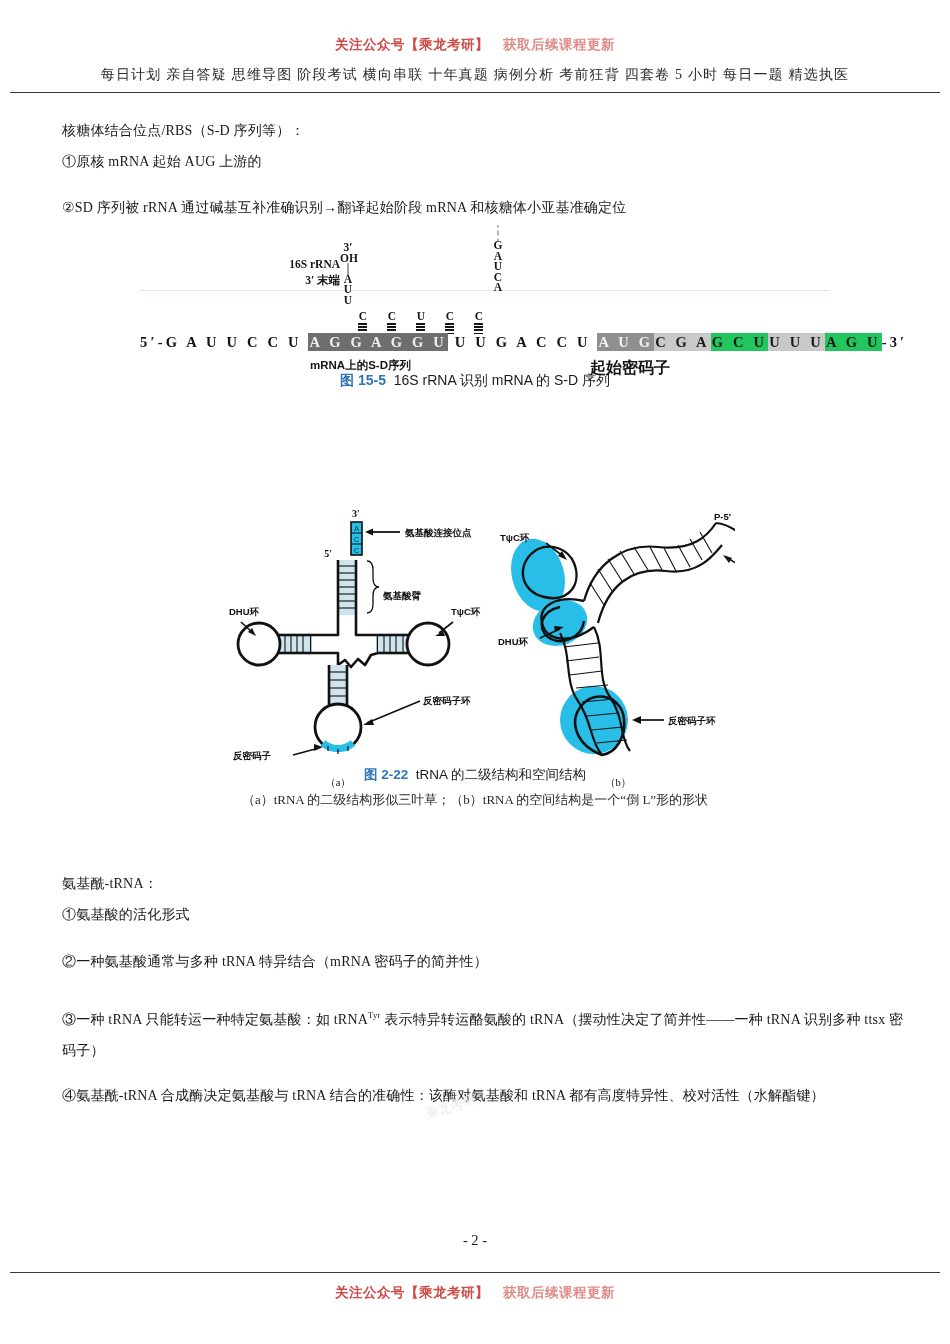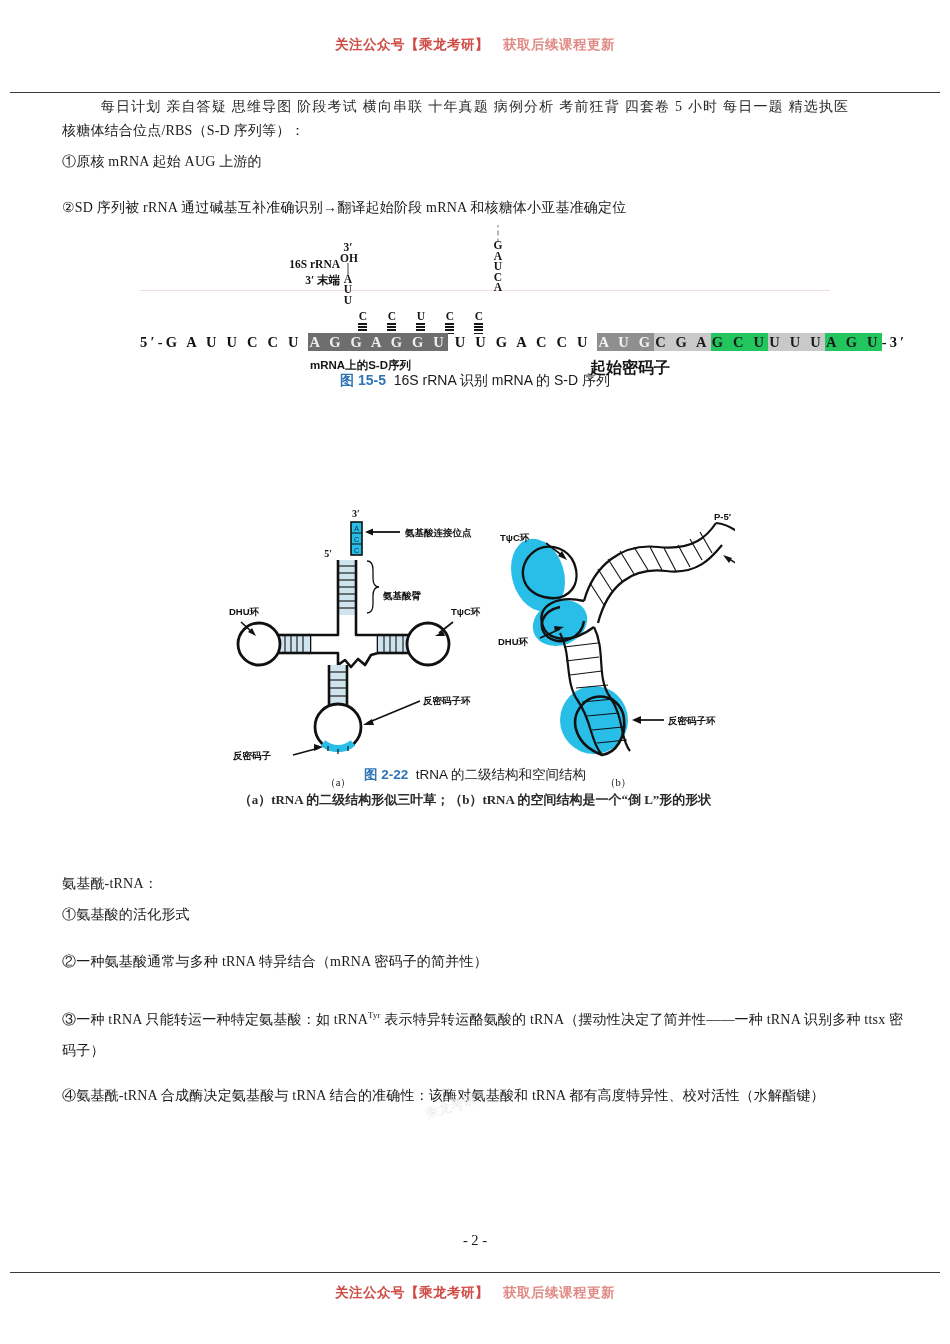--- a/index.html
+++ b/index.html
@@ -26,21 +26,20 @@
   .hdr-promo .tail{margin-left:14px;color:#e08b86;}
 
   .hdr-menu{
     position:absolute;left:0;top:66px;width:950px;
     text-align:center;
     font-family:"Liberation Serif", serif;
     font-size:14px;
     color:#2b2b2b;
     letter-spacing:1.2px;
     white-space:nowrap;
-    margin-top:32px;
   }
   .hdr-rule{
     position:absolute;left:10px;top:92px;width:930px;height:1px;
     background:#3a3a3a;
   }
 
   
   .para{
     position:absolute;
     font-family:"Liberation Serif", serif;
@@ -124,21 +123,21 @@
   
   .fig2{position:absolute;left:215px;top:505px;width:520px;height:300px;}
   .fig2 svg{display:block;}
   .fig2cap{
     position:absolute;left:0;top:766px;width:950px;text-align:center;
     font-family:"Liberation Sans", sans-serif;font-size:13.5px;color:#1b1b1b;
   }
   .fig2cap .num{color:#2f74b5;font-weight:bold;}
   .fig2sub{
     position:absolute;left:0;top:791px;width:950px;text-align:center;
-    font-family:"Liberation Serif", serif;font-size:13px;color:#2a2a2a;font-weight:bold;
+    font-family:"Liberation Serif", serif;font-size:13px;color:#2a2a2a;
   }
 
   
   .pg-num{
     position:absolute;left:0;top:1232px;width:950px;text-align:center;
     font-family:"Liberation Serif", serif;font-size:14.5px;color:#1a1a1a;
   }
   .ftr-rule{
     position:absolute;left:10px;top:1272px;width:930px;height:1px;background:#3a3a3a;
   }

